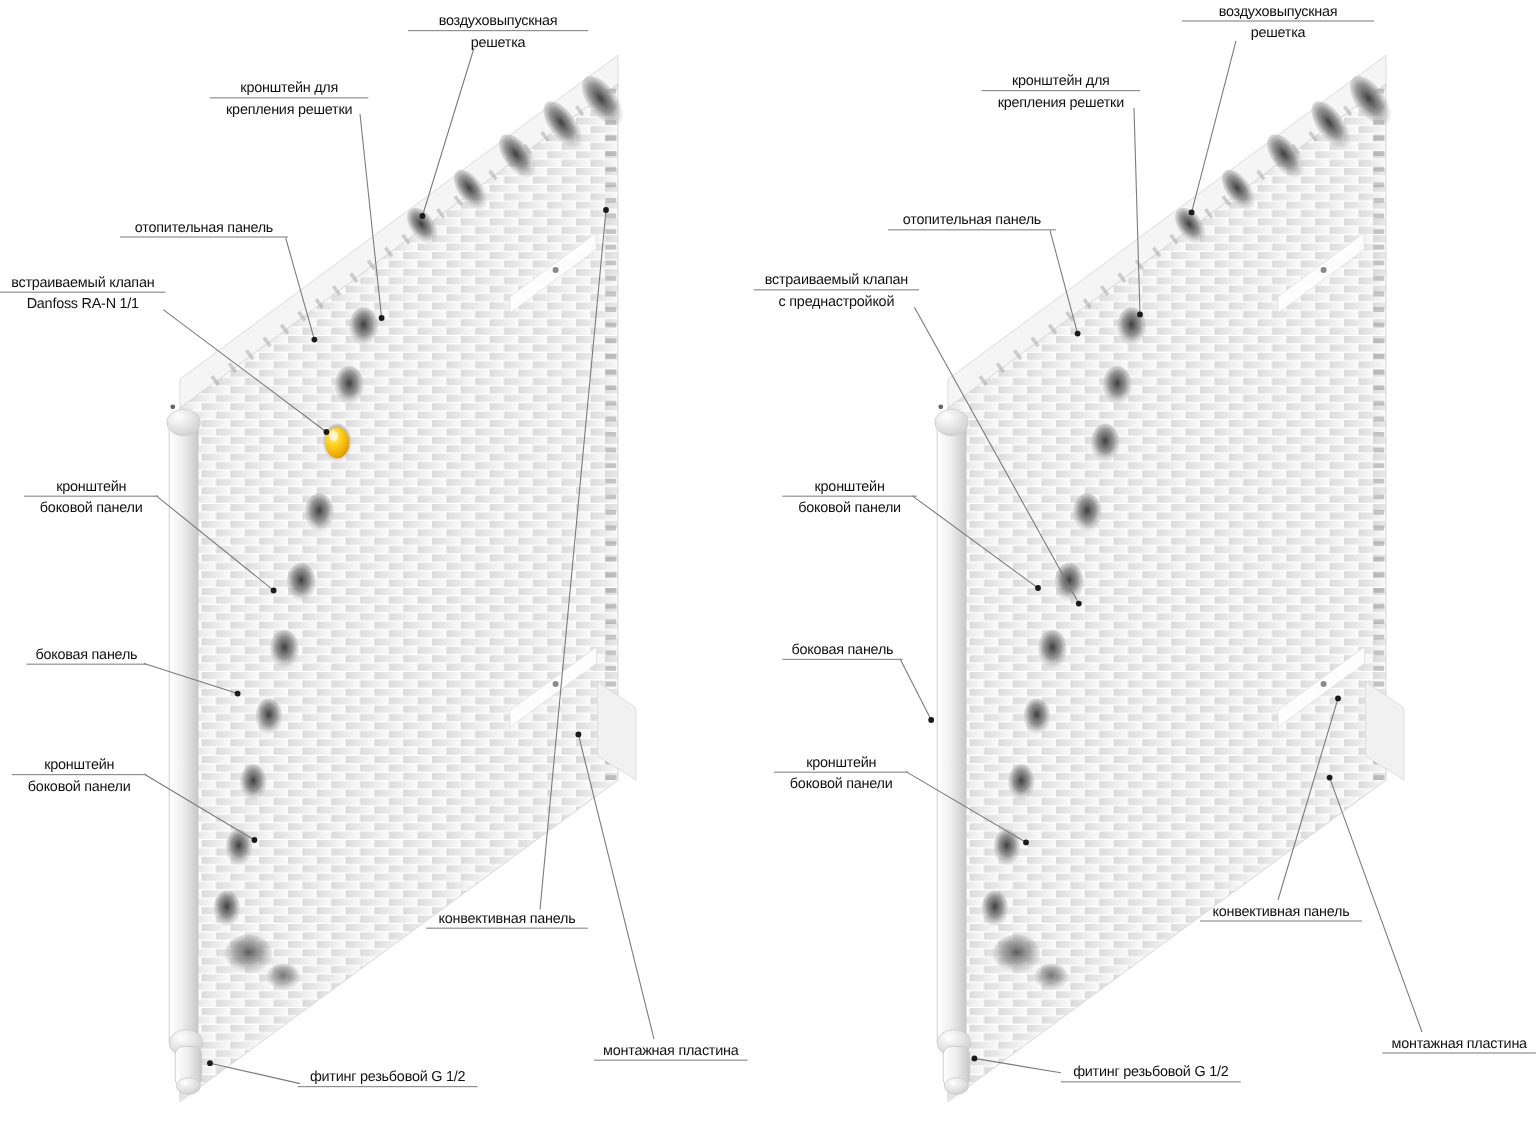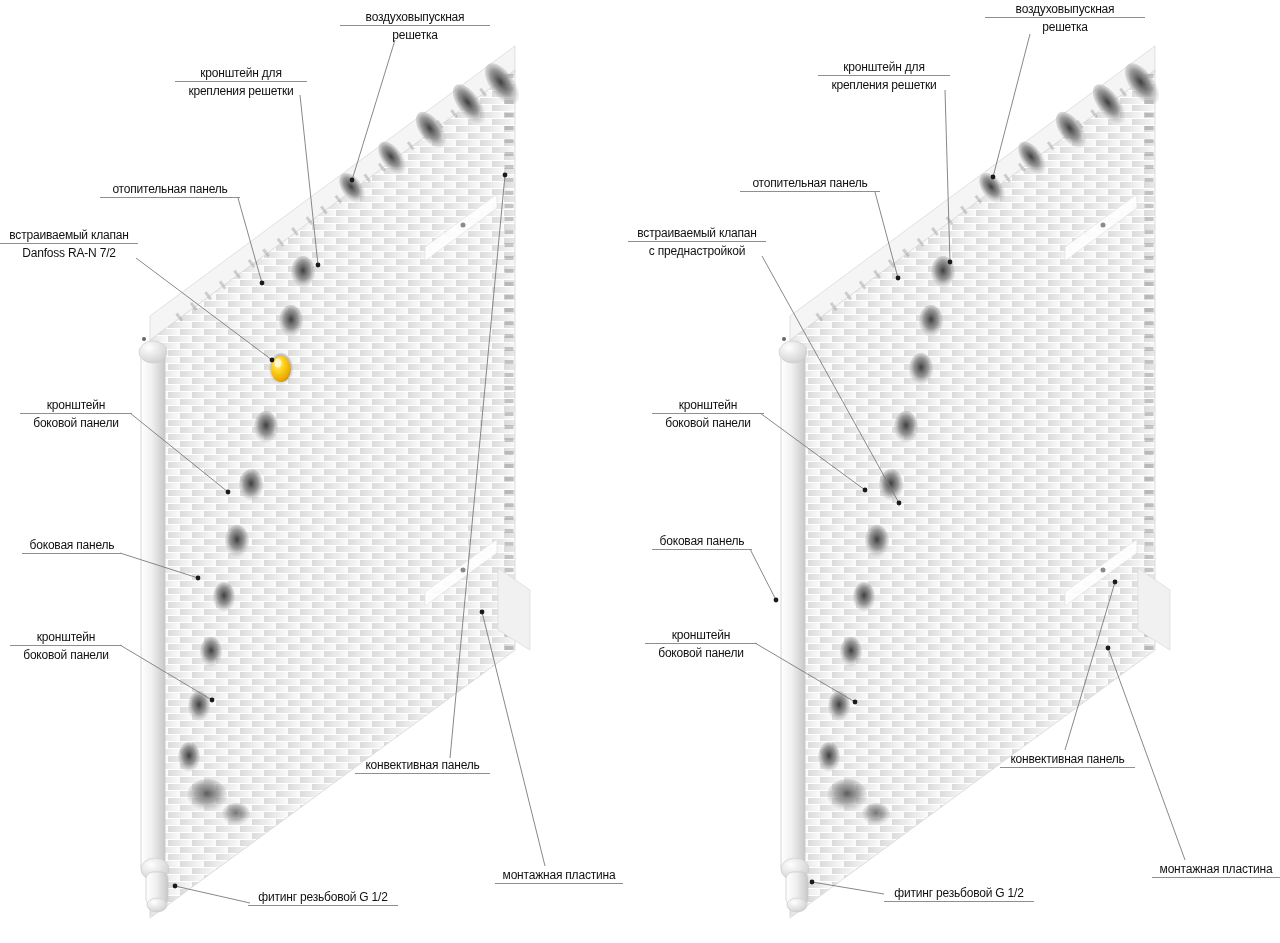--- a/index.html
+++ b/index.html
@@ -158,21 +158,21 @@
   </div>
   <div class="lbl" style="left:175px;top:66px;width:132px">
     <span class="l1">кронштейн для</span>
     <span class="l2">крепления решетки</span>
   </div>
   <div class="lbl" style="left:100px;top:182px;width:140px">
     <span class="l1">отопительная панель</span>
   </div>
   <div class="lbl" style="left:0px;top:228px;width:138px">
     <span class="l1">встраиваемый клапан</span>
-    <span class="l2">Danfoss RA-N 7/2</span>
+    <span class="l2">Danfoss RA-N 1/1</span>
   </div>
   <div class="lbl" style="left:20px;top:398px;width:112px">
     <span class="l1">кронштейн</span>
     <span class="l2">боковой панели</span>
   </div>
   <div class="lbl" style="left:22px;top:538px;width:100px">
     <span class="l1">боковая панель</span>
   </div>
   <div class="lbl" style="left:10px;top:630px;width:112px">
     <span class="l1">кронштейн</span>

